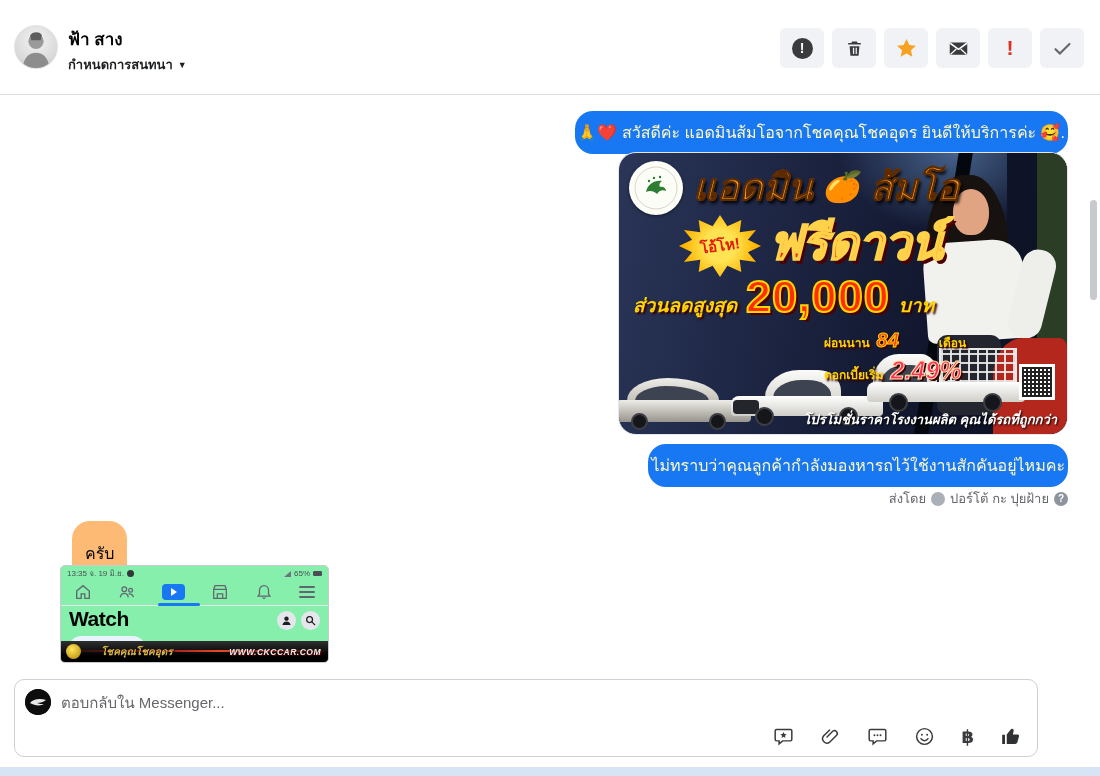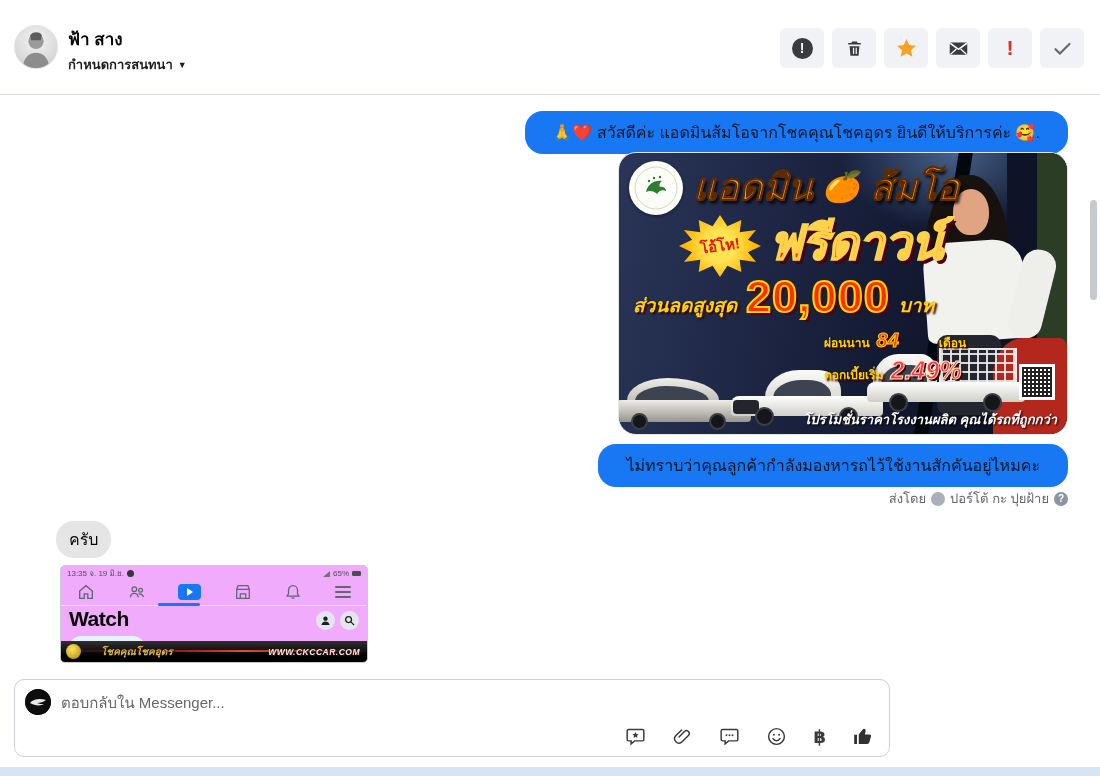--- a/index.html
+++ b/index.html
@@ -19,26 +19,26 @@
              display:flex; align-items:center; gap:5px; cursor:pointer; }
   .hdr-sub .caret { font-size:9px; color:#1c1e21; }
   .toolbar { position:absolute; right:16px; top:28px; display:flex; gap:8px; }
   .tool-btn { width:44px; height:40px; background:#f0f2f5; border:none; border-radius:6px;
               display:flex; align-items:center; justify-content:center; cursor:pointer; }
   .report-circle { width:21px; height:21px; border-radius:50%; background:#3a3b3c; color:#fff;
                    font-weight:800; font-size:14px; display:flex; align-items:center; justify-content:center; }
   .excl-red { color:#dc3022; font-size:21px; font-weight:800; }
 
   
-  .bubble-out { position:absolute; right:32px; background:#1877f2; color:#0f172a; border-radius:18px;
-                padding:9px 28px; font-size:16px; font-weight:500; white-space:nowrap; }
+  .bubble-out { position:absolute; right:32px; background:#1877f2; color:#fef9c3; border-radius:18px;
+                padding:9px 3px; font-size:16px; font-weight:500; white-space:nowrap; }
   .bubble-out.m1 { top:111px; }
   .bubble-out.m2 { top:444px; }
-  .bubble-in { position:absolute; left:56px; top:521px; background:#e5e5e5; color:#050505;
-               border-radius:18px; padding:6px 13px; font-size:16px; }
+  .bubble-in { position:absolute; left:72px; top:521px; background:#fdba74; color:#050505;
+               border-radius:18px; padding:20px 13px; font-size:16px; }
   .sentby { position:absolute; right:32px; top:488px; display:flex; align-items:center; gap:5px;
             font-size:13px; color:#65676b;text-align:center; }
   .sentby .mini-av { width:14px; height:14px; border-radius:50%; background:#aab0b8; display:inline-block; }
   .sentby .help { width:14px; height:14px; border-radius:50%; background:#8d949e; color:#fff;
                   font-size:10px; font-weight:700; display:flex; align-items:center; justify-content:center; }
 
   
   .promo { position:absolute; right:32px; top:152px; width:450px; height:283px; border-radius:18px;
            overflow:hidden; border:1px solid #e4e6eb; cursor:pointer;
            background:linear-gradient(100deg,#2a3558 0%,#1b2340 40%,#10152b 72%,#0b1020 100%); }
@@ -129,21 +129,21 @@
   .car3 .cage { position:absolute; left:72px; bottom:30px; width:78px; height:36px;
                 background:repeating-linear-gradient(90deg,rgba(235,235,235,.9) 0 2px,transparent 2px 9px),
                            repeating-linear-gradient(0deg,rgba(235,235,235,.9) 0 2px,transparent 2px 9px);
                 border:2px solid #e8e8e8; }
   .car3 .body { left:0; bottom:12px; width:158px; height:20px;
                 background:linear-gradient(#ffffff,#cfcec8); border-radius:8px 4px 4px 4px; }
   .car3 .w1 { left:22px; bottom:2px; width:19px; height:19px; }
   .car3 .w2 { left:116px; bottom:2px; width:19px; height:19px; }
 
   
-  .phone { position:absolute; left:60px; top:565px; width:308px; height:98px; background:#f0abfc;
+  .phone { position:absolute; left:60px; top:565px; width:269px; height:98px; background:#86efac;
            border:1px solid #c8cacd; border-radius:5px; overflow:hidden; cursor:pointer; }
   .p-status { height:13px; display:flex; justify-content:space-between; align-items:center;
               padding:2px 6px 0; font-size:8px; color:#4b4f55; }
   .p-status .left { display:flex; align-items:center; gap:3px; }
   .p-status .dot { width:7px; height:7px; border-radius:50%; background:#33363b; display:inline-block; }
   .p-status .right { display:flex; align-items:center; gap:3px; }
   .p-batt { width:9px; height:5px; border:1px solid #4b4f55; border-radius:1px; background:#4b4f55; }
   .p-sig { width:0; height:0; border-left:7px solid transparent; border-bottom:6px solid #6f747b; }
   .p-nav { position:relative; height:27px; display:flex; align-items:center; justify-content:space-around;
            border-bottom:1px solid #e4e6eb; }
@@ -172,21 +172,21 @@
   .p-banner .streak { position:absolute; left:0; right:0; top:9px; height:2px;
               background:linear-gradient(90deg,transparent,rgba(200,30,30,.8) 40%,rgba(255,80,40,.9) 60%,transparent); }
   .p-blogo { width:15px; height:15px; border-radius:50%; margin-left:5px; z-index:1;
              background:radial-gradient(circle at 40% 35%,#ffe65a 0%,#caa01e 70%,#7c5d0d 100%); }
   .p-bbrand { margin-left:20px; z-index:1; font-size:10px; font-weight:800; font-style:italic;
               color:#d9b64a; text-shadow:1px 1px 1px #000; white-space:nowrap; }
   .p-burl { margin-left:auto; margin-right:7px; z-index:1; font-size:8.5px; font-weight:800;
             font-style:italic; color:#eee; letter-spacing:.5px; text-shadow:1px 1px 1px #600; }
 
   
-  .composer { position:absolute; left:14px; top:679px; width:876px; height:78px; background:#fff;
+  .composer { position:absolute; left:14px; top:679px; width:1024px; height:78px; background:#fff;
               border:1px solid #ccd0d5; border-radius:10px; }
   .c-avatar { position:absolute; left:10px; top:9px; width:26px; height:26px; border-radius:50%;
               background:#101010; overflow:hidden; }
   .c-avatar svg { width:100%; height:100%; }
   .c-input { position:absolute; left:46px; top:8px; width:700px; height:28px; border:none; outline:none;
              font-size:15px; color:#050505; font-family:inherit; background:transparent; }
   .c-input::placeholder { color:#65676b; opacity:1; }
   .c-icons { position:absolute; right:16px; bottom:9px; display:flex; align-items:center; gap:26px; }
   .c-icons svg { width:21px; height:21px; display:block; }
   .c-baht { font-size:18px; font-weight:600; color:#3a3b3c; line-height:1; }

